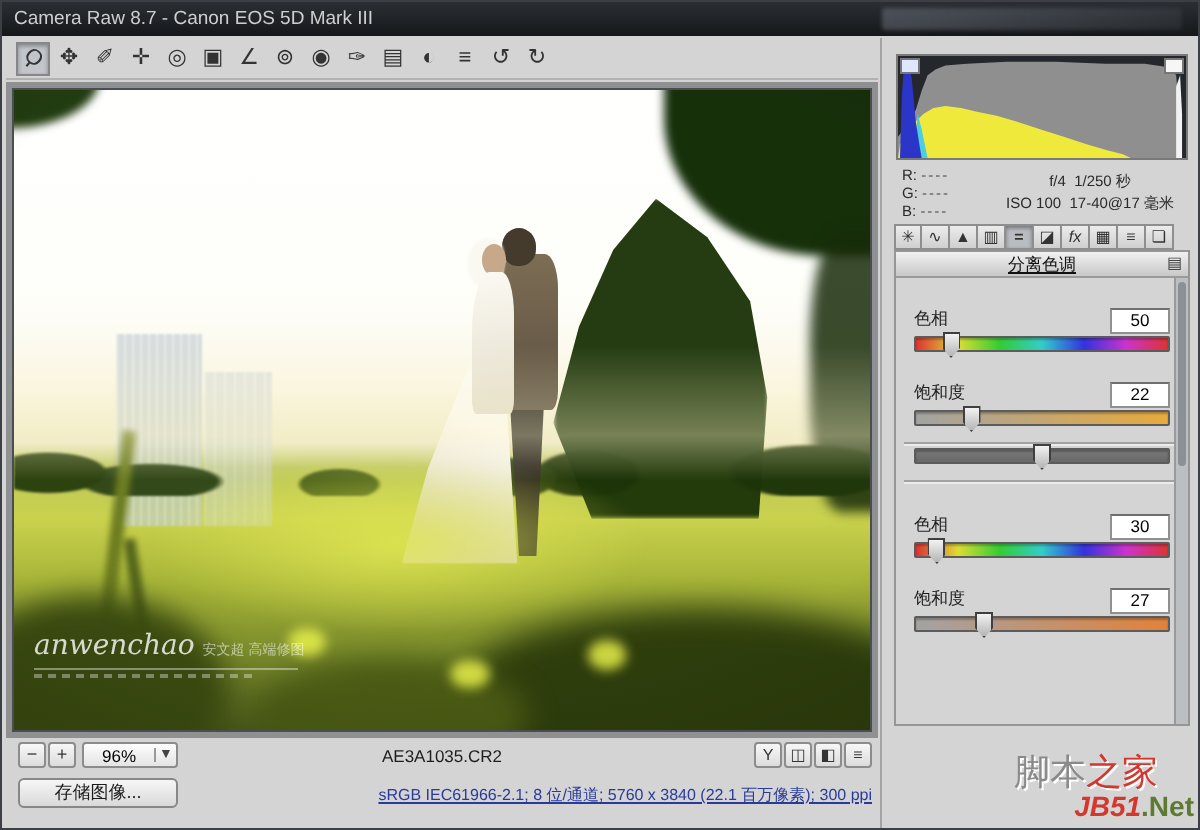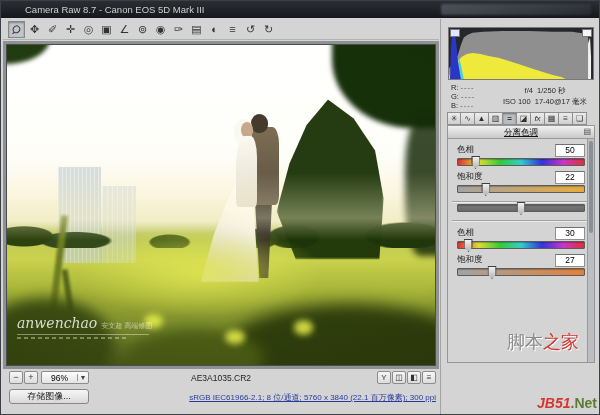--- a/index.html
+++ b/index.html
@@ -2,21 +2,21 @@
 <html><head>
 <meta charset="utf-8">
 <style>
   * { margin:0; padding:0; box-sizing:border-box; }
   html,body { width:600px; height:415px; font-family:"Liberation Sans", sans-serif; background:#e8e8e8; }
   .window { position:relative; width:600px; height:415px; background:#d4d4d4; border:1px solid #3c4046; overflow:hidden; }
 
   
   .titlebar { position:absolute; left:0; top:0; width:100%; height:17px;
     background:linear-gradient(#2b2f34,#15171a); color:#cfcfcf; font-size:9.5px;
-    line-height:17px; padding-left:24px; }
+    line-height:17px; padding-left:6px; }
   .tb-watermark { position:absolute; right:8px; top:3px; width:150px; height:11px;
     background:linear-gradient(90deg, rgba(165,175,190,.30), rgba(165,175,190,.10));
     filter:blur(1px); border-radius:2px; }
 
   
   .toolbar { position:absolute; left:2px; top:18px; width:436px; height:21px;
     border-bottom:1px solid #b2b2b2; display:flex; align-items:center; padding-left:5px; }
   .tool { width:17px; height:17px; margin-right:1px; border:1px solid transparent;
     background:transparent; font-size:11px; color:#333; line-height:15px; text-align:center; cursor:pointer; }
   .tool .g { display:inline-block; }
@@ -120,21 +120,21 @@
     font-size:8px; line-height:11px; text-align:center; color:#333; cursor:pointer; }
   .ptab:first-child { border-left-width:1px; }
   .ptab.selected { background:#b9bdc2; box-shadow:inset 0 1px 2px rgba(0,0,0,.4); font-weight:bold; }
   .ptab.fxi { font-style:italic; font-size:8px; }
   .panel-frame { position:absolute; left:6px; top:106px; width:148px; height:238px;
     border:1px solid #969696; background:#d4d4d4; }
   .panel-header { height:13px; background:linear-gradient(#f1f1f1,#c8c8c8); border-bottom:1px solid #9a9a9a;
     font-size:8.5px; text-align:center; line-height:12px; color:#111; position:relative;text-decoration:underline; }
   .panel-menu { position:absolute; right:3px; top:0; font-size:8px; color:#444; cursor:pointer; }
   .sec-title { text-align:center; font-size:8.5px; margin-top:7px; color:#1d1d1d; }
-  .ctl-row { display:flex; justify-content:space-between; align-items:center; height:14px; margin:4px 9px 0; }
+  .ctl-row { display:flex; justify-content:space-between; align-items:center; height:14px; margin:14px 9px 0; }
   .ctl-row label { font-size:8.5px; color:#1d1d1d; }
   .valbox { width:30px; height:13px; border:1px solid #909090; border-top-color:#6f6f6f; background:#fff;
     font-size:8.5px; text-align:center; font-family:"Liberation Sans", sans-serif; }
   .track { position:relative; height:8px; margin:1px 9px 4px; border:1px solid #5c5c5c; border-radius:1px;
     box-shadow:inset 0 1px 1px rgba(0,0,0,.25); cursor:pointer; }
   .track.hue { background:linear-gradient(90deg,#d33,#dd3,#3c3,#3cc,#33d,#c3c,#d33); }
   .track.sat-hl { background:linear-gradient(90deg,#a3a3a3,#e8aa3c); }
   .track.sat-sh { background:linear-gradient(90deg,#a3a3a3,#e2813a); }
   .track.flat { background:linear-gradient(#7a7a7a,#686868); }
   .handle { position:absolute; top:-3px; width:9px; height:13px; transform:translateX(-50%);
@@ -143,21 +143,21 @@
   .divider { border-top:1px solid #a2a2a2; border-bottom:1px solid #ebebeb; margin:8px 4px 0; }
   .pscroll { position:absolute; right:0; top:13px; bottom:0; width:7px; background:#bcbfc2; border-left:1px solid #9a9a9a; cursor:pointer; }
   .pthumb { position:absolute; left:1px; right:1px; top:2px; height:92px; background:#8b9096; border-radius:2px; }
 
   
   .sitewm { position:absolute; right:2px; bottom:2px; width:108px; text-align:right; line-height:17px;
     pointer-events:none; z-index:40; }
   .sitewm .l1 { font-size:18px; font-weight:normal;text-align:center; }
   .sitewm .w1 { color:#8a8a8a; text-shadow:1px 1px 0 #fff; }
   .sitewm .w2 { color:#d4372e; text-shadow:1px 1px 0 #fff; }
-  .sitewm .l2 { font-size:14px; font-weight:bold;margin-top:44px; }
+  .sitewm .l2 { font-size:14px; font-weight:bold; }
   .sitewm .w3 { color:#d4372e; font-style:italic; }
   .sitewm .w4 { color:#5d7a33; }
 </style>
 </head>
 <body>
 
 <div class="window">
 
   <div class="titlebar">
     <span>Camera Raw 8.7 - Canon EOS 5D Mark III</span>

